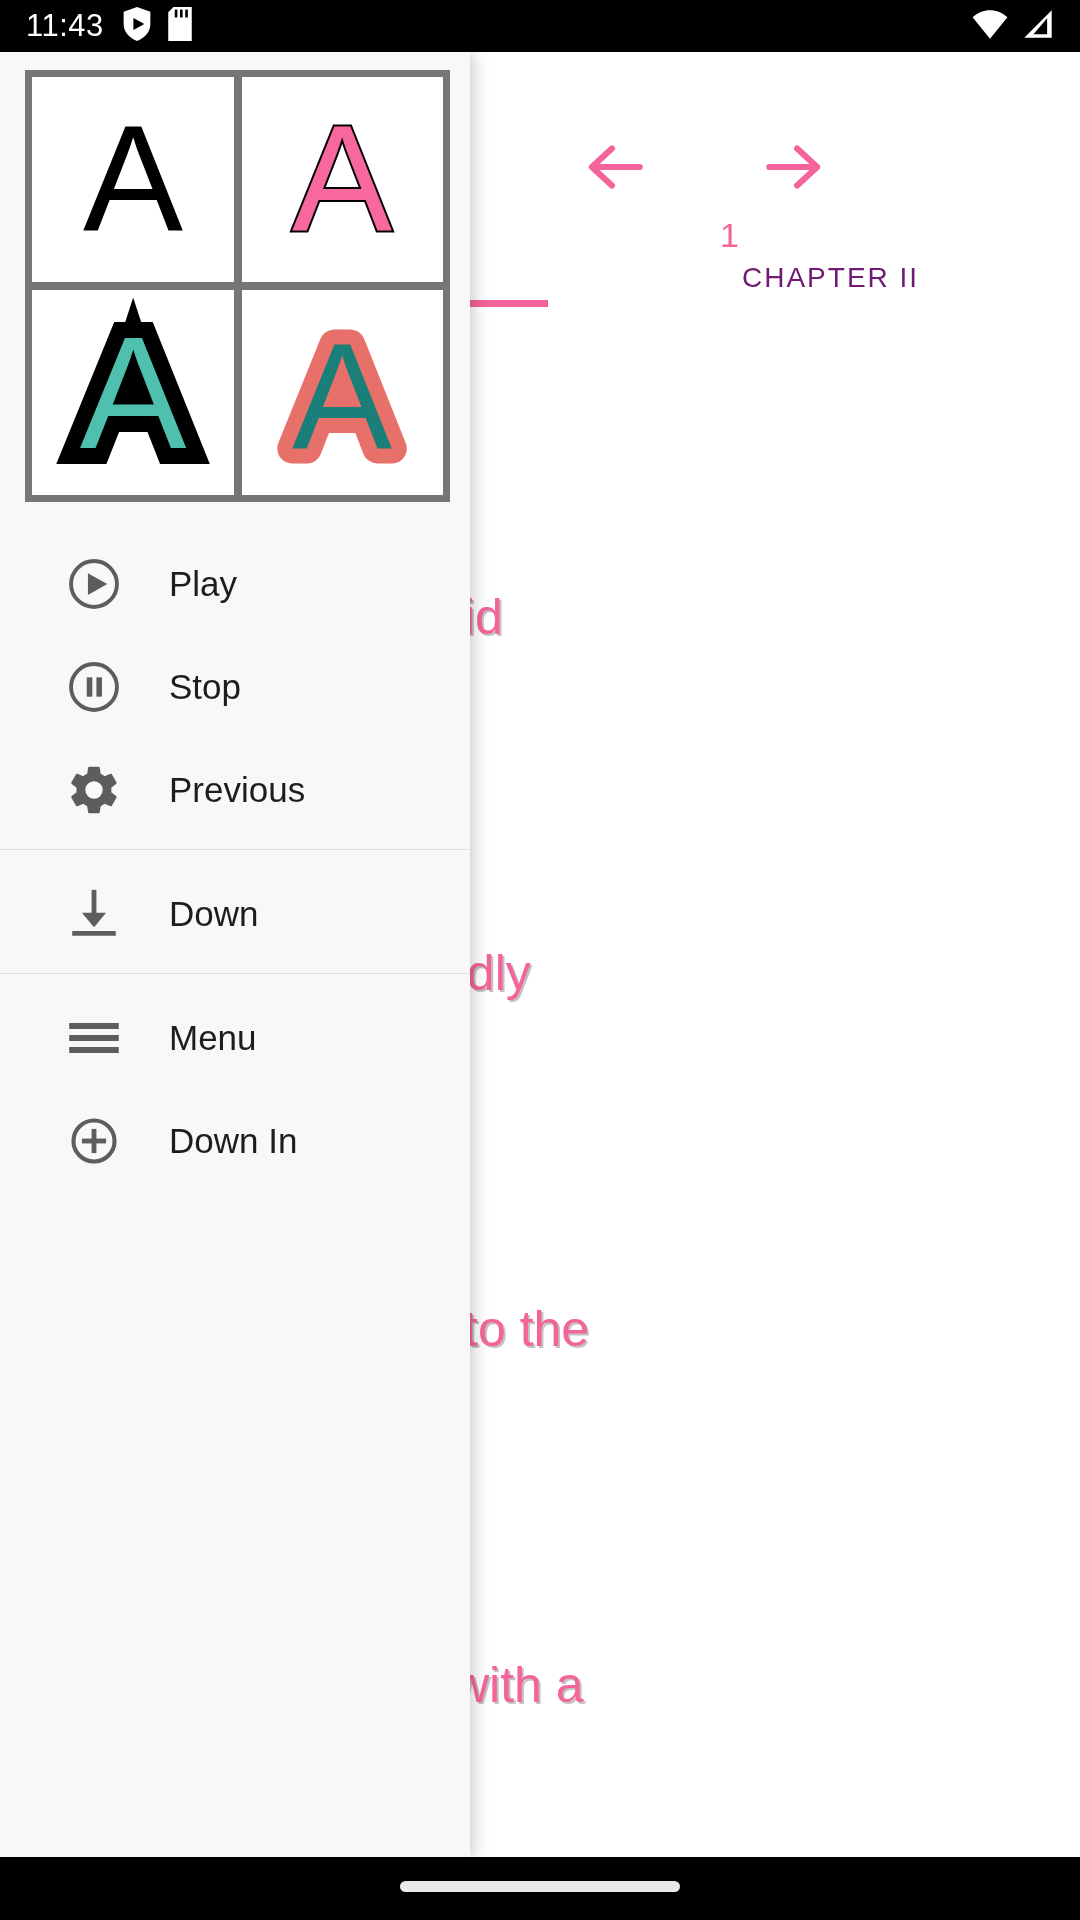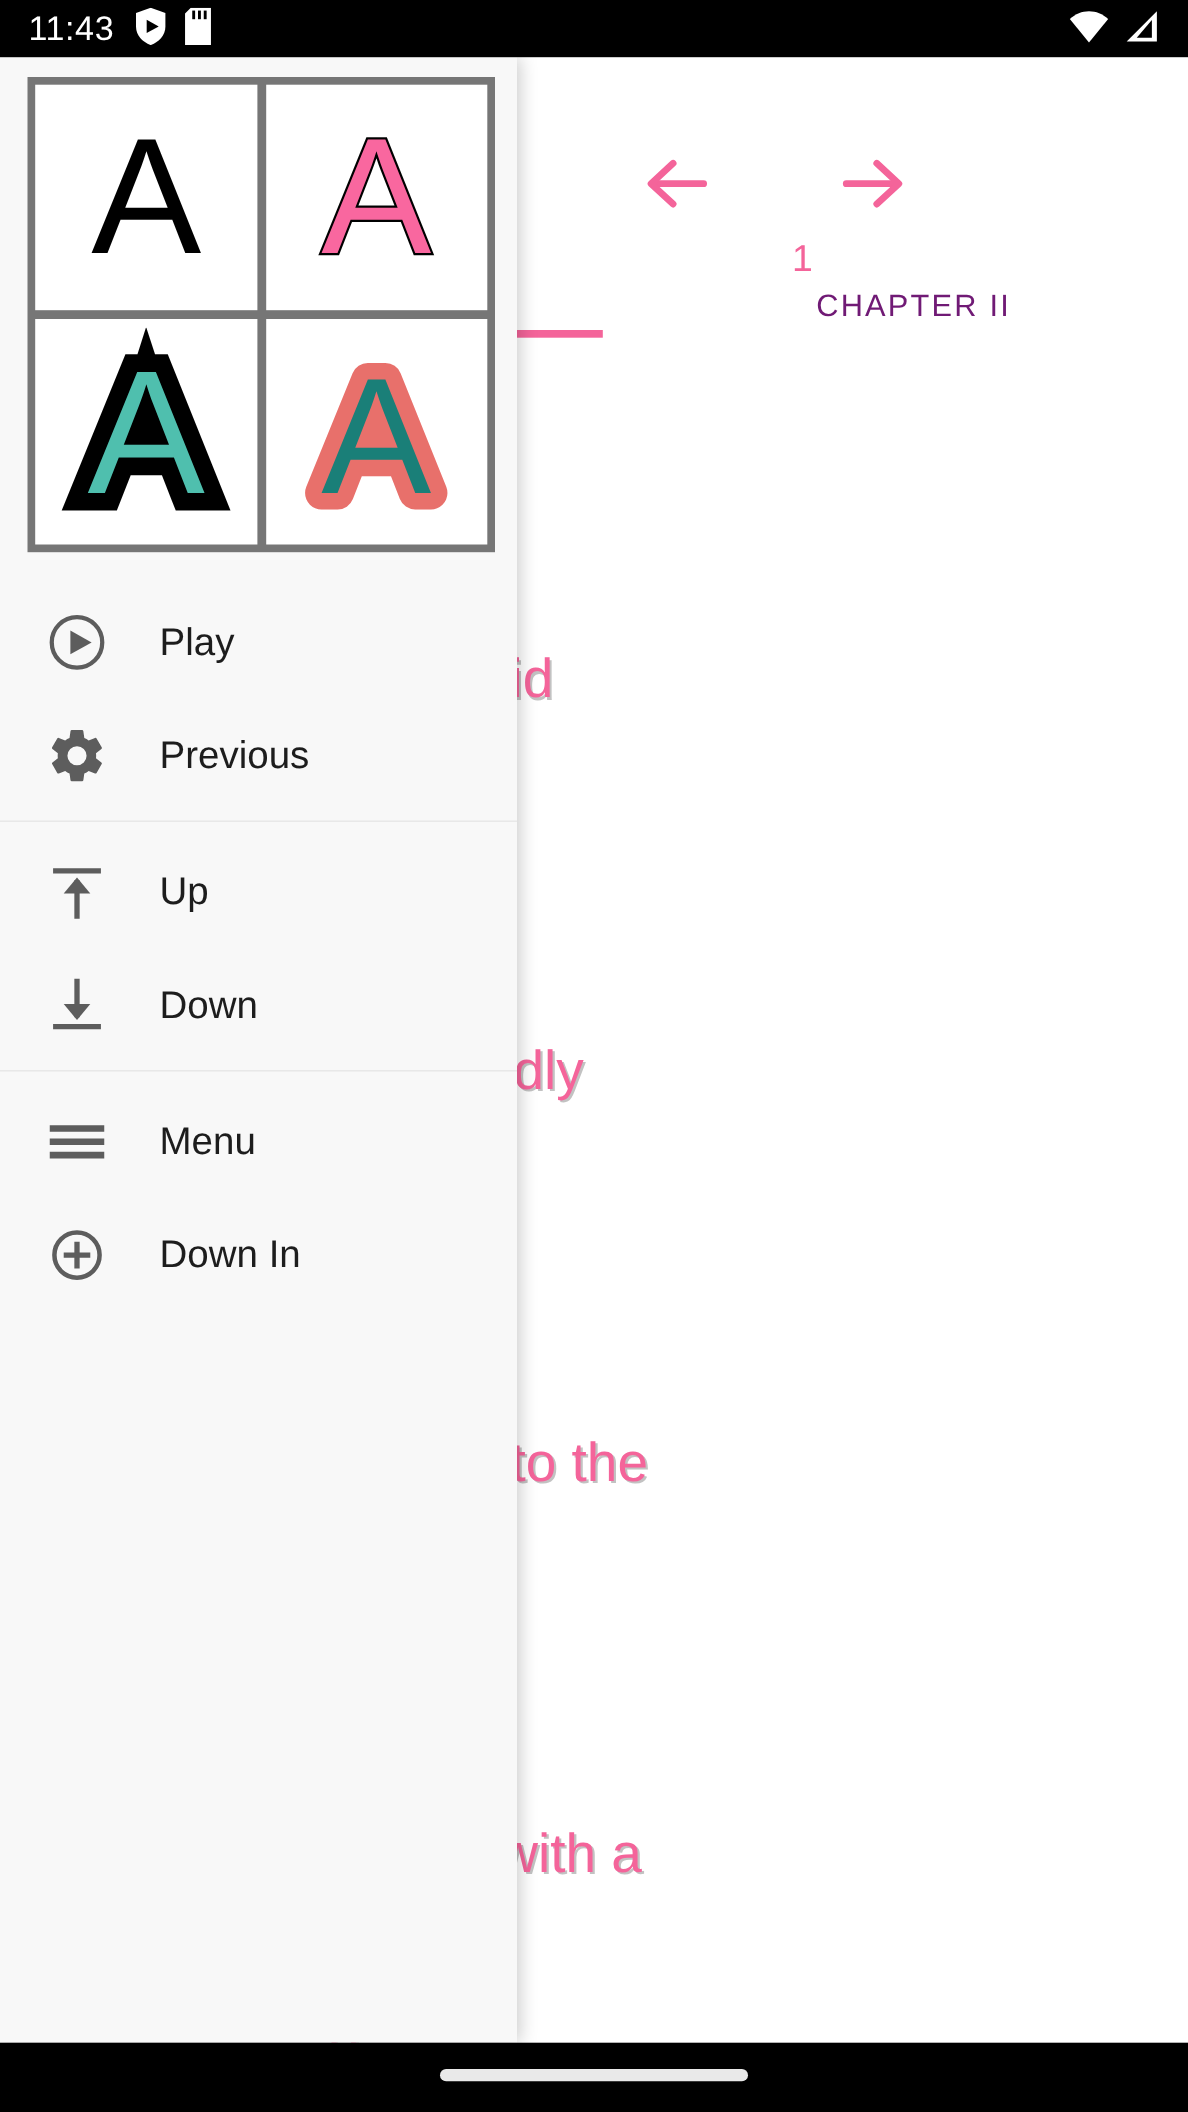--- a/index.html
+++ b/index.html
@@ -79,21 +79,21 @@
   }
   .preview-cell {
     background: #ffffff; position: relative;
     display: flex; align-items: center; justify-content: center;
   }
   .preview-cell svg { display: block; }
 
   
   .menu-list { position: absolute; top: 480px; left: 0; width: 470px; }
   .menu-item {
-    display: flex; align-items: center; height: 103px; padding-left: 40px;
+    display: flex; align-items: center; height: 103px; padding-left: 40px; margin-left: 24px;
   }
   .menu-icon {
     width: 60px; height: 60px; flex: 0 0 60px; color: #5d5d5d;
     display: flex; align-items: center; justify-content: center;
   }
   .menu-label {
     margin-left: 45px; font-size: 35px; color: #1d1d1d;
     font-family: "Liberation Sans", sans-serif;
   }
   .divider { height: 1px; background: #e2e2e2; width: 470px; margin: 8px 0 12px 0; }
@@ -195,44 +195,44 @@
       <div class="menu-item">
         <span class="menu-icon">
           <svg viewBox="0 0 48 48" width="58" height="58" fill="none" stroke="currentColor" stroke-width="3.2">
             <circle cx="24" cy="24" r="19"></circle>
               <polygon points="19,15 35,24 19,33" fill="currentColor" stroke="none"></polygon>
           </svg>
         </span>
         <span class="menu-label">Play</span>
       </div>
 
+      <div class="menu-item">
+        <span class="menu-icon">
+          <svg viewBox="0 0 48 48" width="58" height="58" fill="none" stroke="currentColor" stroke-width="3.2">
+            <circle cx="24" cy="24" r="19"></circle>
+            <rect x="18" y="16" width="4.6" height="16" fill="currentColor" stroke="none"></rect>
+            <rect x="26" y="16" width="4.6" height="16" fill="currentColor" stroke="none"></rect>
+          </svg>
+        </span>
+        <span class="menu-label">Stop</span>
+      </div>
 
       <div class="menu-item">
         <span class="menu-icon">
           <svg viewBox="0 0 24 24" width="58" height="58" fill="currentColor">
             <path d="M19.14 12.94a7.07 7.07 0 0 0 0-1.88l2.03-1.58a.5.5 0 0 0 .12-.64l-1.92-3.32a.5.5 0 0 0-.6-.22l-2.39.96a7.2 7.2 0 0 0-1.63-.94l-.36-2.54a.5.5 0 0 0-.5-.42h-3.84a.5.5 0 0 0-.5.42l-.36 2.54c-.59.24-1.13.56-1.63.94l-2.39-.96a.5.5 0 0 0-.6.22L2.65 8.84a.5.5 0 0 0 .12.64l2.03 1.58a7.07 7.07 0 0 0 0 1.88l-2.03 1.58a.5.5 0 0 0-.12.64l1.92 3.32c.12.22.38.3.6.22l2.39-.96c.5.38 1.04.7 1.63.94l.36 2.54a.5.5 0 0 0 .5.42h3.84a.5.5 0 0 0 .5-.42l.36-2.54c.59-.24 1.13-.56 1.63-.94l2.39.96c.22.08.48 0 .6-.22l1.92-3.32a.5.5 0 0 0-.12-.64l-2.03-1.58zM12 15.6A3.6 3.6 0 1 1 12 8.4a3.6 3.6 0 0 1 0 7.2z"></path>
           </svg>
         </span>
         <span class="menu-label">Previous</span>
       </div>
 
       <div class="divider"></div>
 
 
 
-      <div class="menu-item">
-        <span class="menu-icon">
-          <svg viewBox="0 0 48 48" width="58" height="58" fill="none" stroke="currentColor" stroke-width="4" stroke-linecap="square">
-            <line x1="8" y1="8" x2="40" y2="8"></line>
-            <line x1="24" y1="42" x2="24" y2="17"></line>
-            <polygon points="24,13 34,25 14,25" fill="currentColor" stroke="none"></polygon>
-          </svg>
-        </span>
-        <span class="menu-label">Up</span>
-      </div>
 
       <div class="menu-item">
         <span class="menu-icon">
           <svg viewBox="0 0 48 48" width="58" height="58" fill="none" stroke="currentColor" stroke-width="4" stroke-linecap="square">
             <line x1="24" y1="6" x2="24" y2="31"></line>
             <polygon points="24,35 34,23 14,23" fill="currentColor" stroke="none"></polygon>
             <line x1="8" y1="40" x2="40" y2="40"></line>
           </svg>
         </span>
         <span class="menu-label">Down</span>

